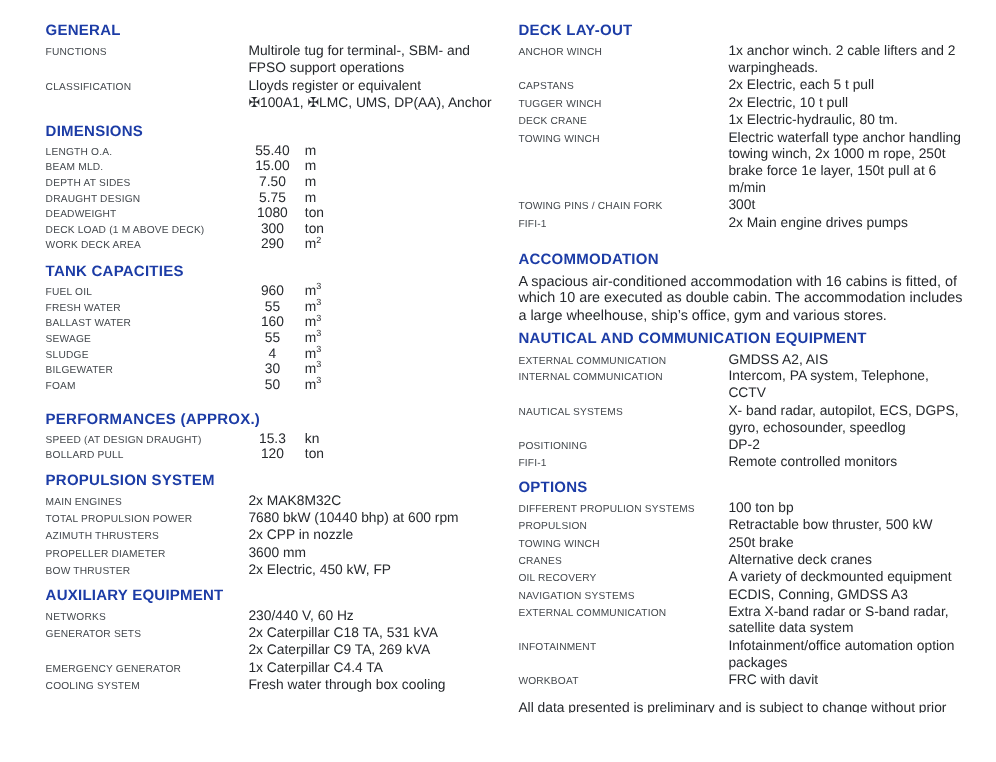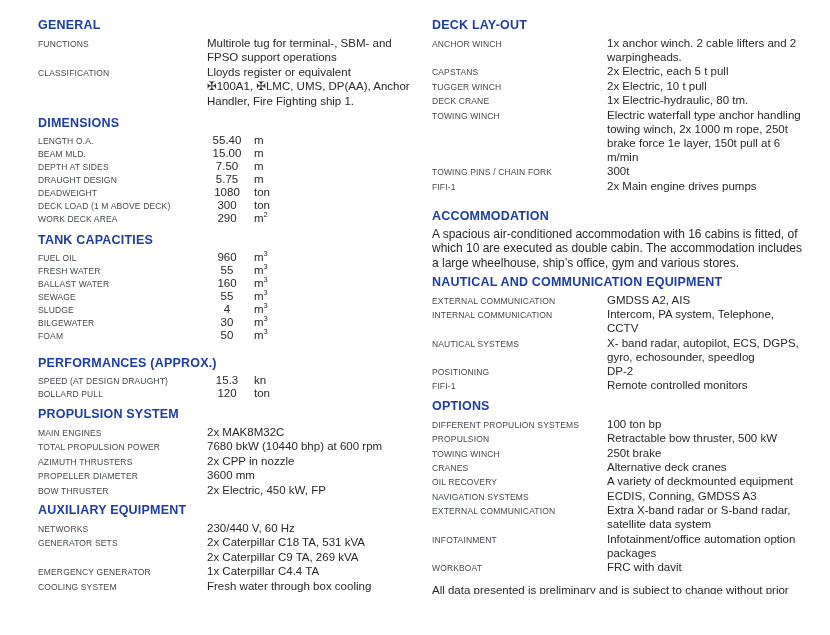--- a/index.html
+++ b/index.html
@@ -84,21 +84,20 @@
             <div class="val">
               <div class="vline">Multirole tug for terminal-, SBM- and</div>
               <div class="vline">FPSO support operations</div>
             </div>
           </div>
           <div class="row">
             <div class="lab">CLASSIFICATION</div>
             <div class="val">
               <div class="vline">Lloyds register or equivalent</div>
               <div class="vline">✠100A1, ✠LMC, UMS, DP(AA), Anchor</div>
-              <div class="vline">Handler, Fire Fighting ship 1.</div>
             </div>
           </div>
         </section>
         <section class="section">
           <h2 class="sec-title">DIMENSIONS</h2>
           <div class="row nrow">
             <div class="lab">LENGTH O.A.</div>
             <div class="num">55.40</div>
             <div class="unit">m</div>
           </div>

